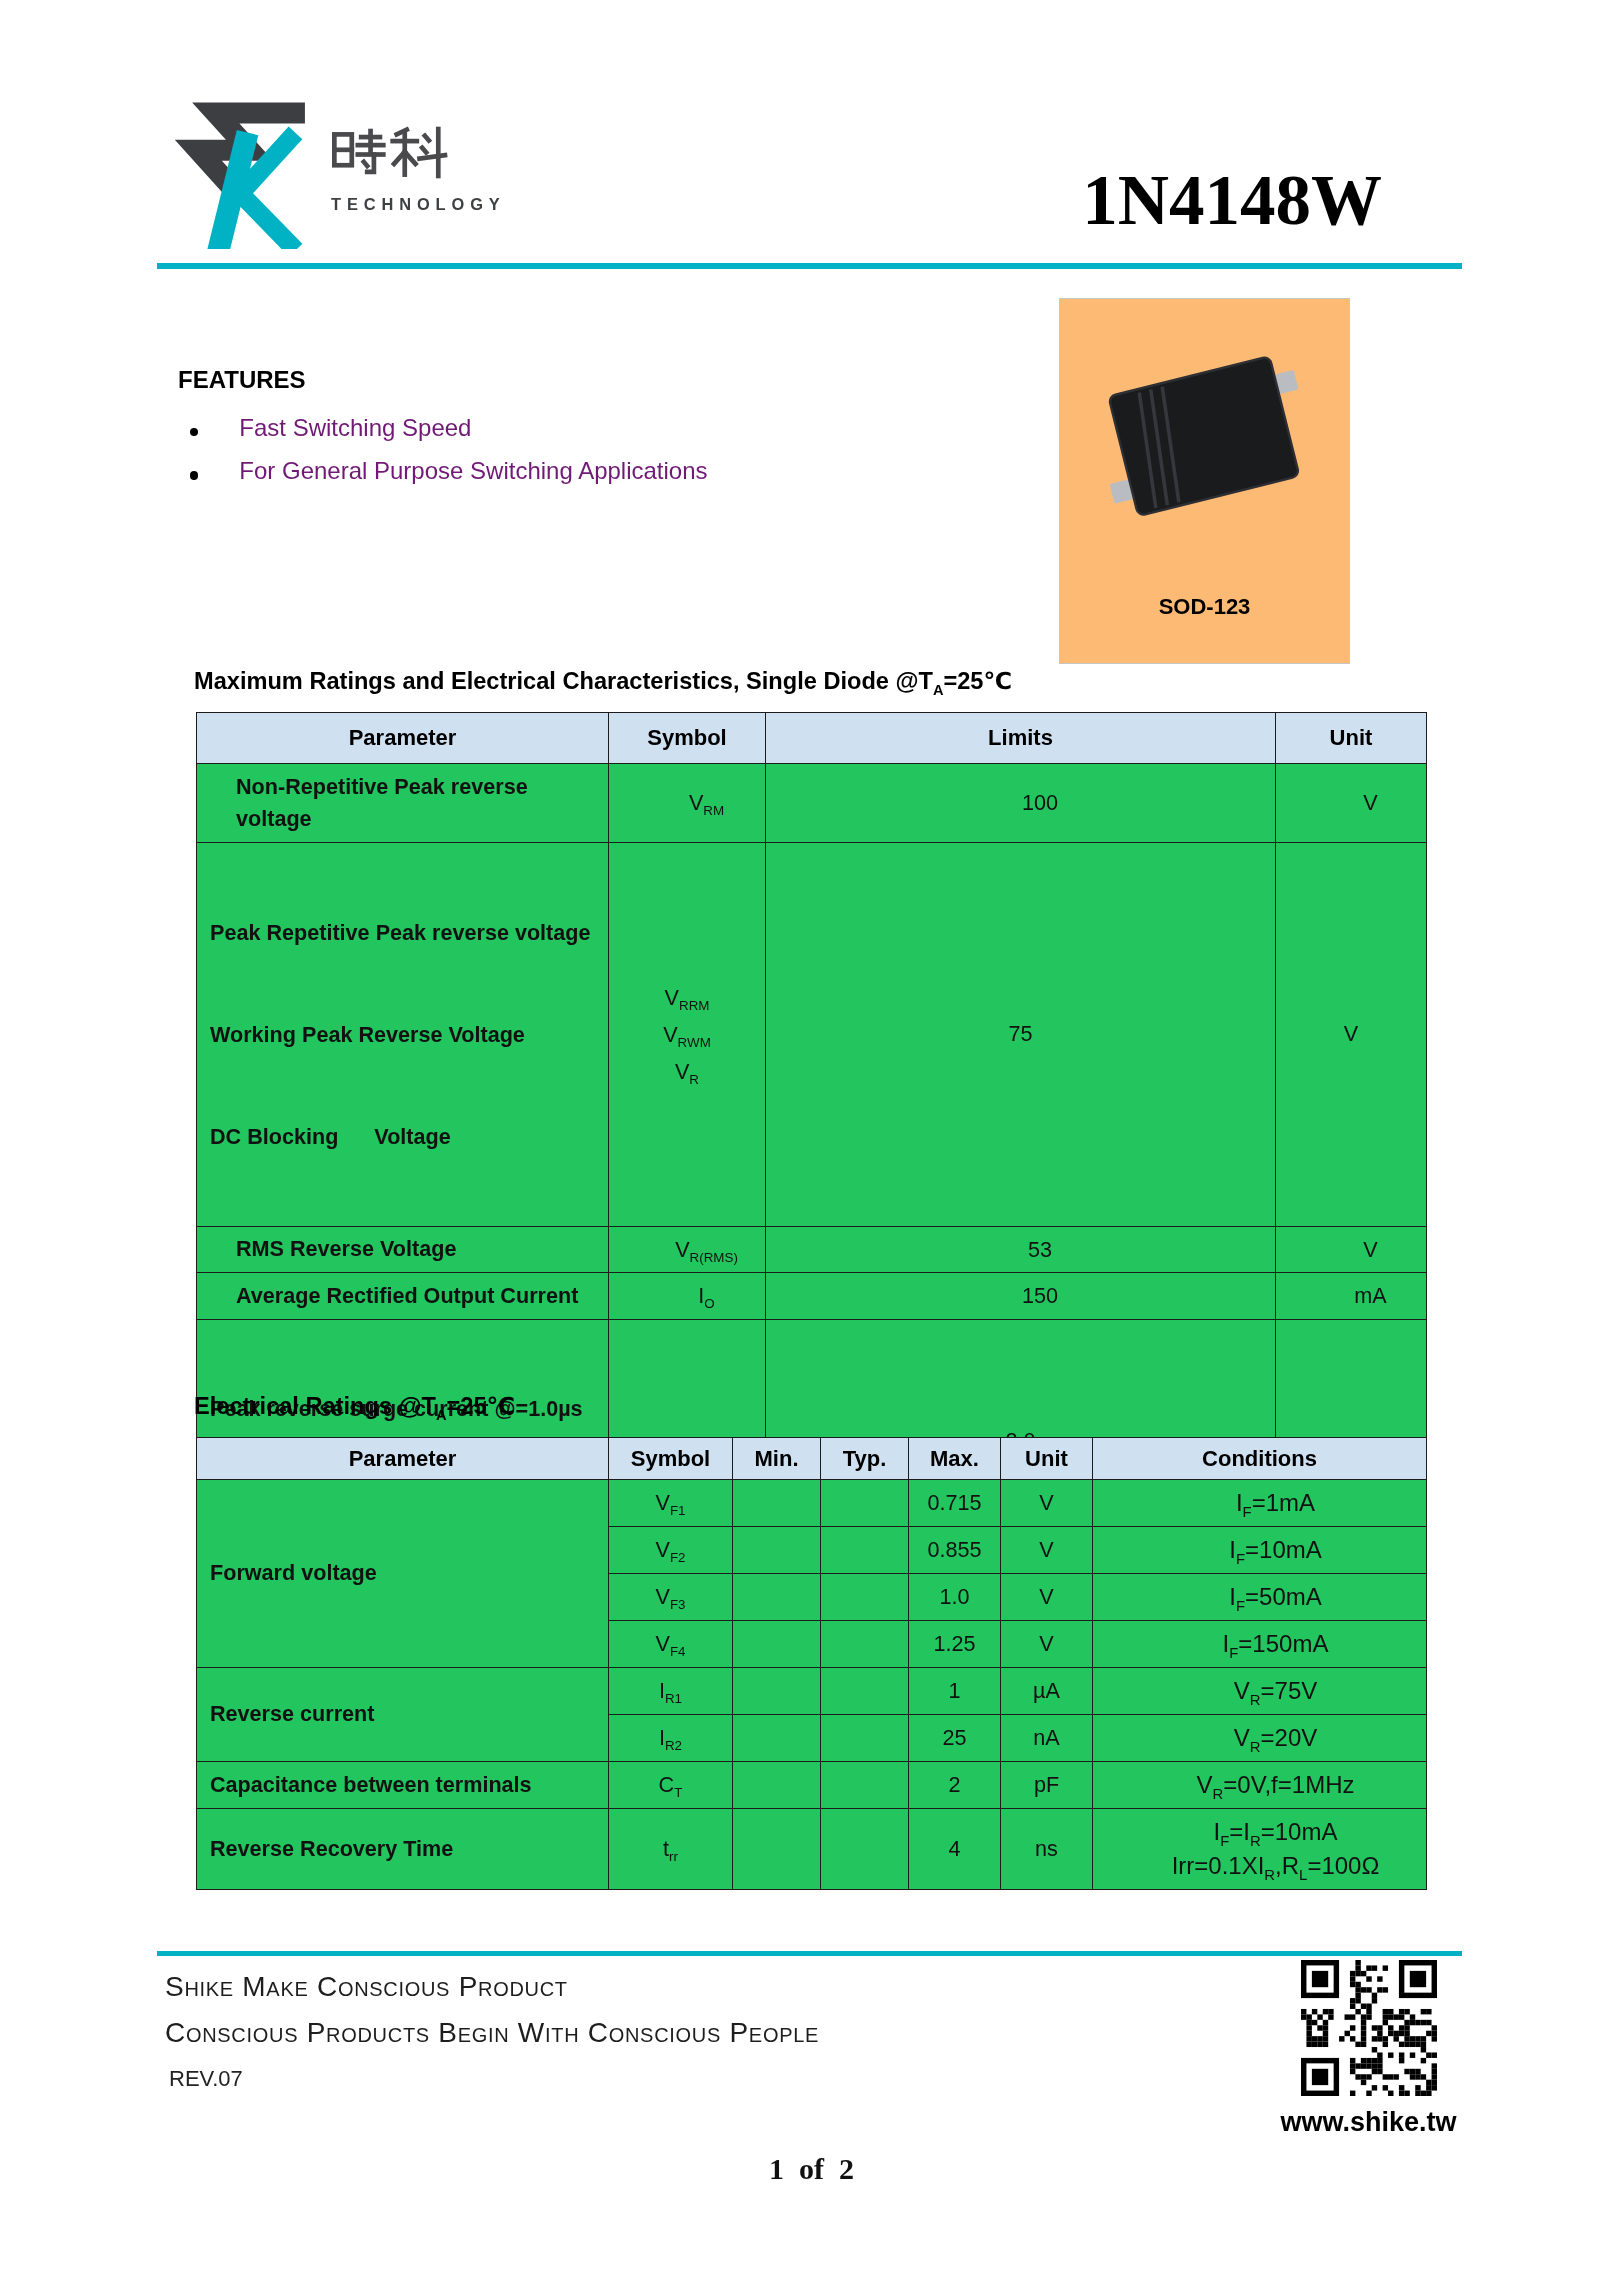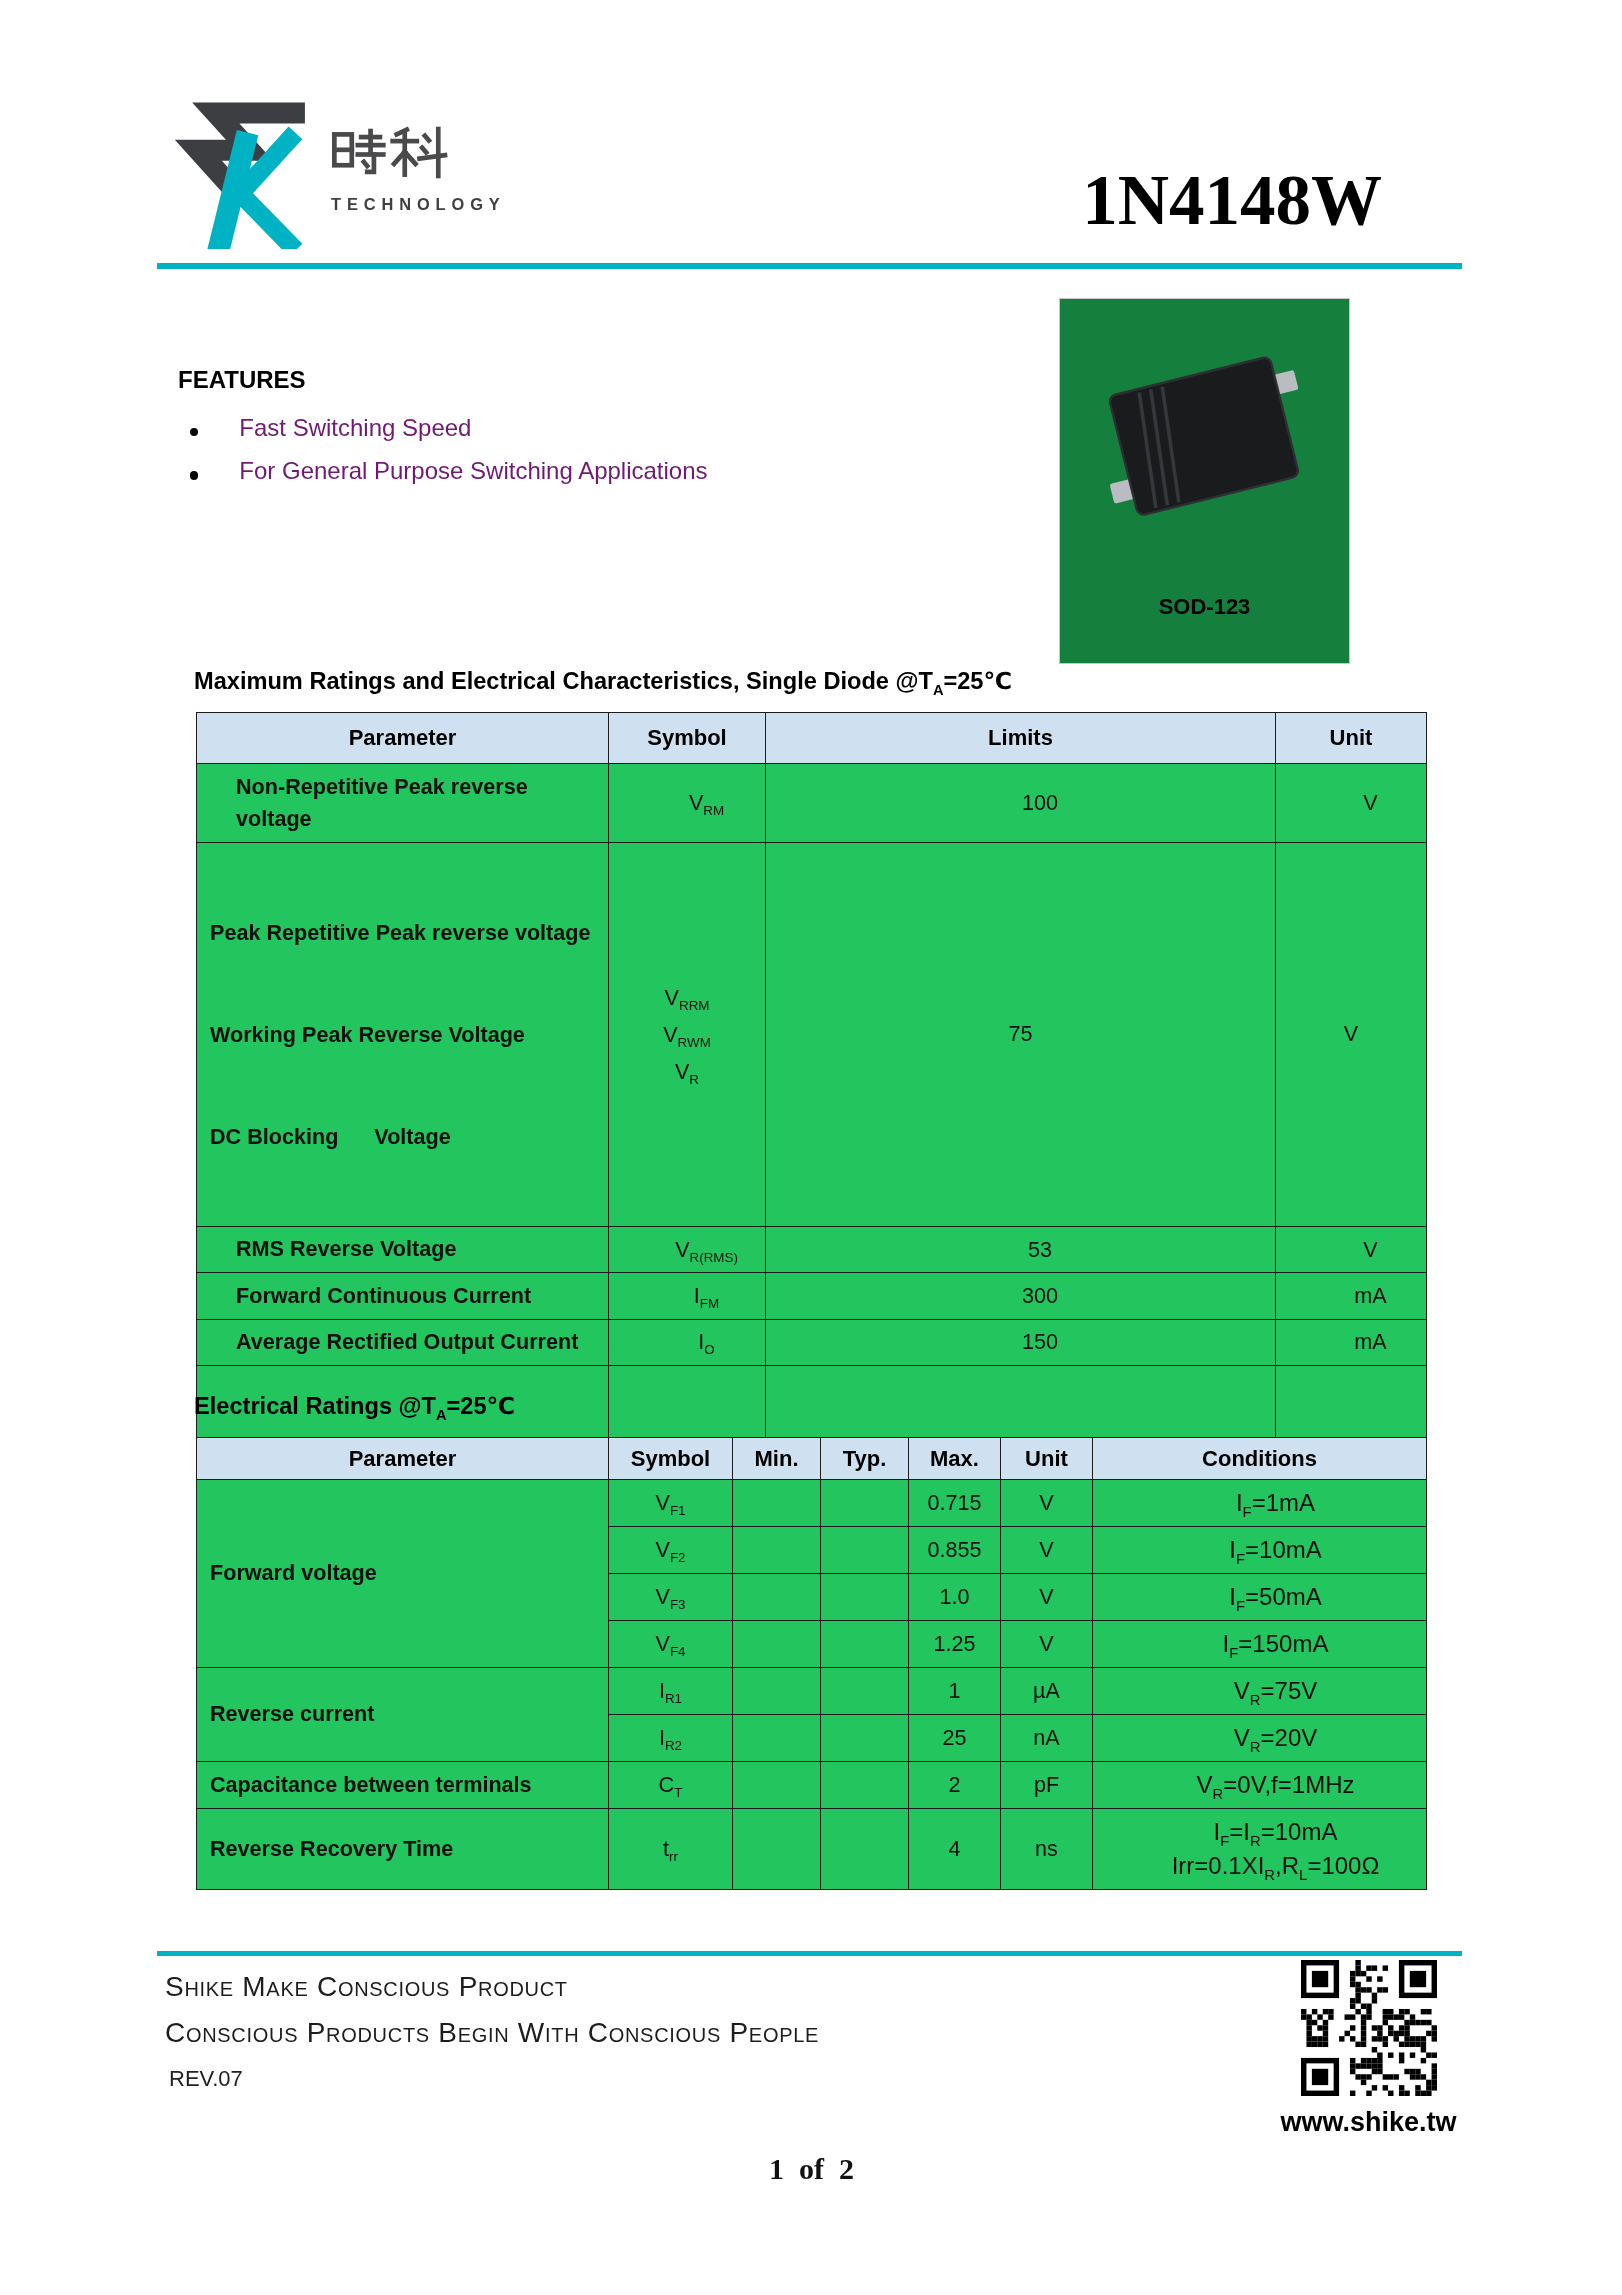--- a/index.html
+++ b/index.html
@@ -24,21 +24,21 @@
   }
   .header-rule { position:absolute; left:157px; top:263px; width:1305px; height:5.9px; background:#00b2c4; }
 
   
   .features { position:absolute; left:178px; top:366px; width:838px; }
   .features-title { font-size:24px; font-weight:700; margin-bottom:19.6px; color:#000; }
   .feature-item { display:flex; align-items:center; margin-bottom:15.7px; font-size:24px; color:#701a75; }
   .feature-dot { width:8.5px; height:8.5px; border-radius:50%; background:#000; margin:8.5px 41px 0 11.8px; flex:0 0 8.5px; }
 
   
-  .pkg-box { position:absolute; left:1059px; top:298px; width:291px; height:366px; border:1.3px solid #c7c7c7; background:#15803d; }
+  .pkg-box { position:absolute; left:1059px; top:298px; width:291px; height:366px; border:1.3px solid #c7c7c7; background:#fdba74; }
   .pkg-img { display:block; margin:38px auto 0 auto; }
   .pkg-label { position:absolute; bottom:43px; left:0; width:100%; text-align:center; font-size:22px; font-weight:700; color:#000; }
 
   
   .section-heading { position:absolute; left:194px; font-size:23.6px; font-weight:700; color:#000; }
   .heading-max  { top:667px; }
   .heading-elec { top:1392px; }
 
   
   .tbl-wrap-max  { position:absolute; left:196px; top:712px; }
@@ -177,26 +177,20 @@
           <div class="line3"><span>V</span><sub>R</sub></div>
         </td>
         <td class="c">75</td>
         <td class="c">V</td>
       </tr>
       <tr class="rh70">
         <td class="p">RMS Reverse Voltage</td>
         <td class="c"><span>V</span><sub>R(RMS)</sub></td>
         <td class="c">53</td>
         <td class="c">V</td>
-      </tr>
-      <tr class="rh70">
-        <td class="p">Forward Continuous Current</td>
-        <td class="c"><span>I</span><sub>FM</sub></td>
-        <td class="c">300</td>
-        <td class="c">mA</td>
       </tr>
       <tr class="rh70">
         <td class="p">Average Rectified Output Current</td>
         <td class="c"><span>I</span><sub>O</sub></td>
         <td class="c">150</td>
         <td class="c">mA</td>
       </tr>
       <tr class="rh118">
         <td class="p">
           <div class="line2">Peak reverse surge current @=1.0µs</div>

